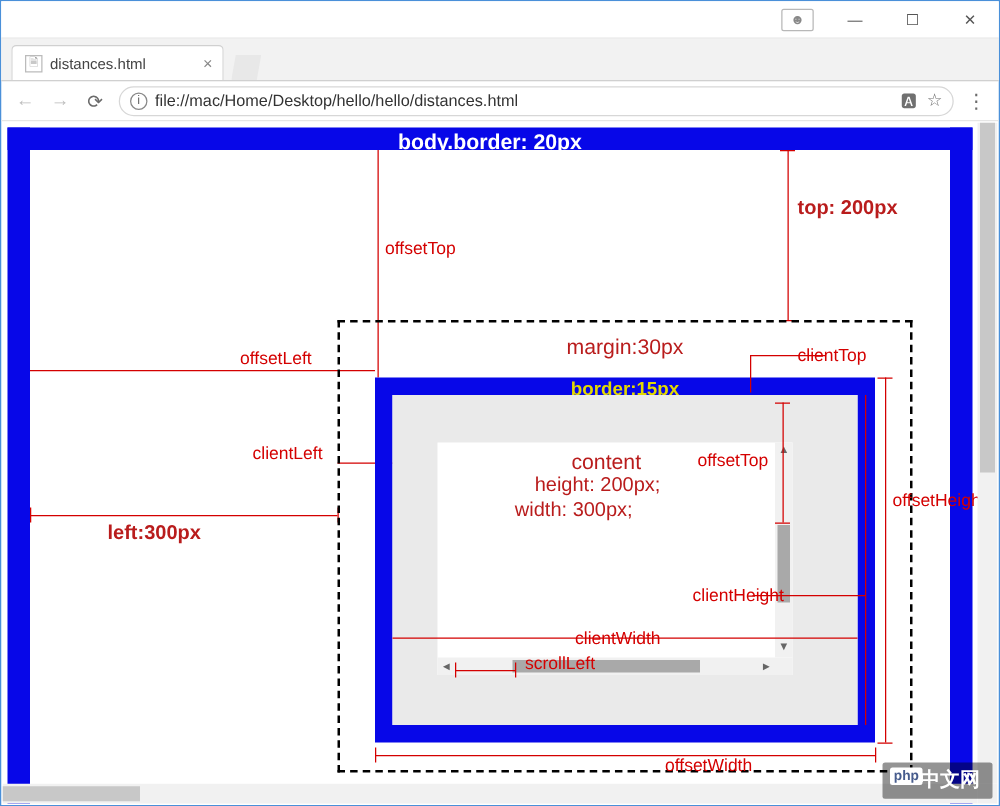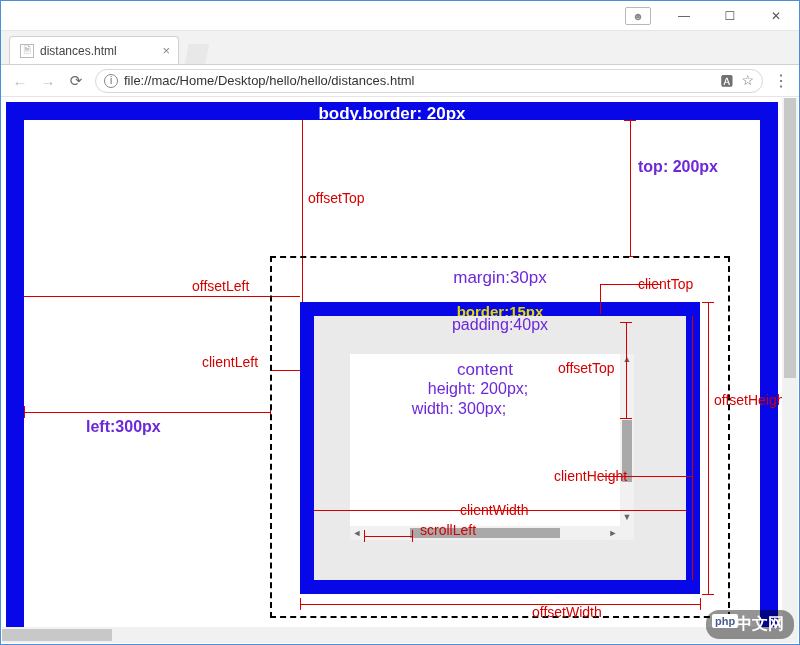--- a/index.html
+++ b/index.html
@@ -180,39 +180,39 @@
     background:#f1f1f1;
   }
   .inner-hscroll .thumb {
     position:absolute; top:2px; bottom:2px; left:60px; width:150px;
     background:#a9a9a9;
   }
   .inner-hscroll .arrow { position:absolute; top:0; bottom:0; width:14px; text-align:center; font-size:9px; color:#666; line-height:14px;}
   .inner-corner { position:absolute; right:0; bottom:0; width:14px; height:14px; background:#f1f1f1;}
 
   
-  .dlabel { position:absolute; font-size:16px; color:#6d28d9; font-family:Arial,sans-serif; }
+  .dlabel { position:absolute; font-size:16px; color:#b91c1c; font-family:Arial,sans-serif; }
   .dlabel.red { color:#d40000; font-size:14px; }
   .dlabel.yellow { color:#e3d900; font-weight:600; font-size:15px;}
   .dlabel.center { text-align:center; }
 
   
   .rline { position:absolute; background:#d40000; }
   .rline.h { height:1px; }
   .rline.v { width:1px; }
   
   .tick { position:absolute; background:#d40000; }
 
   
   .watermark {
     position:absolute; right:4px; bottom:4px;
     background: rgba(0,0,0,0.42);
     color:#fff; font-size:16px; font-weight:600;
     padding:4px 10px 4px 30px;
-    border-radius:13px;
+    border-radius:2px;
     font-family:"Microsoft YaHei",Arial,sans-serif;
   }
   .watermark::before{
     content:"php"; position:absolute; left:6px; top:4px;
     font-size:11px; background:#fff; color:#475c8d;
     padding:1px 3px; border-radius:2px;
   }
 </style>
 </head>
 <body>
@@ -277,21 +277,20 @@
       <div class="rline h" style="left:268px; top:272px; width:44px;"></div>
       <div class="dlabel red" style="left:200px; top:256px;">clientLeft</div>
 
       <div class="margin-box"></div>
       <div class="dlabel center" style="left:268px; top:170px; width:460px; font-size:17px;">margin:30px</div>
 
       <div class="border-box"></div>
       <div class="dlabel yellow center" style="left:298px; top:205px; width:400px;">border:15px</div>
 
       <div class="padding-box"></div>
-      <div class="dlabel center" style="left:312px; top:218px; width:372px; font-size:16px;">padding:40px</div>
 
       <div class="content-box">
         <div class="inner-vscroll">
           <div class="arrow" style="top:0">▲</div>
           <div class="thumb"></div>
           <div class="arrow" style="bottom:0">▼</div>
         </div>
         <div class="inner-hscroll">
           <div class="arrow" style="left:0">◄</div>
           <div class="thumb"></div>

